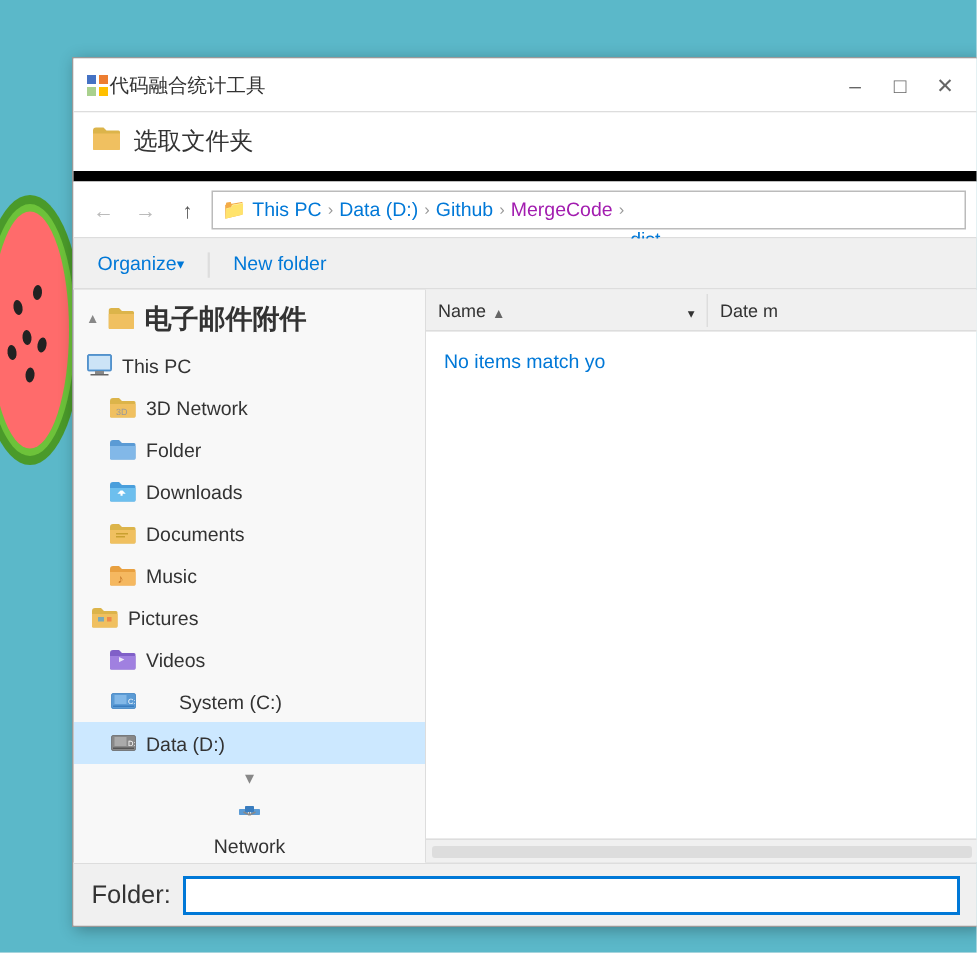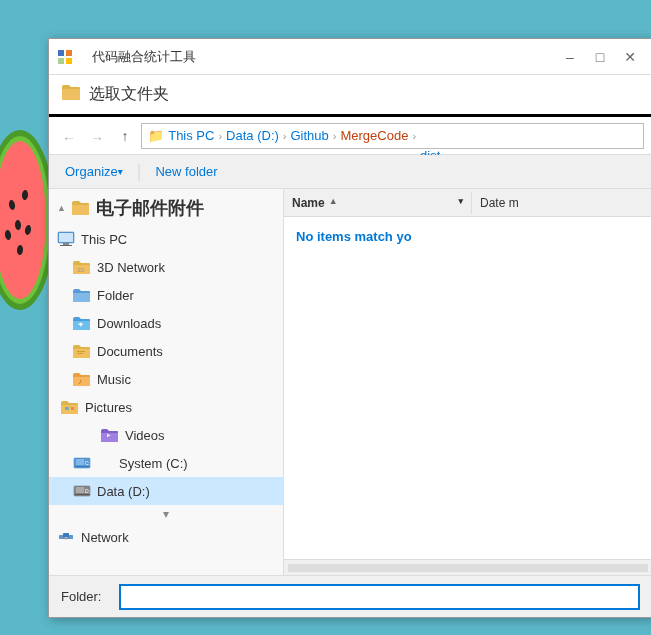--- a/index.html
+++ b/index.html
@@ -46,21 +46,21 @@
       align-items: center;
       justify-content: space-between;
       padding: 8px 8px;
       height: 36px;
       flex-shrink: 0;
     }
 
     .title-left {
       display: flex;
       align-items: center;
-      gap: 19px;
+      gap: 0;
     }
 
     .title-icon {
       width: 16px;
       height: 16px;
       display: flex;
       align-items: center;
       justify-content: center;
     }
 
@@ -239,42 +239,40 @@
       flex-shrink: 0;
     }
 
     .col-name {
       flex: 1;
       padding: 4px 8px;
       font-size: 12px;
       color: #333;
       border-right: 1px solid #ddd;
       display: flex;
-      align-items: flex-start;
+      align-items: flex-end;
       gap: 4px;
-      font-weight: bold;
     }
 
     .col-date {
       width: 180px;
       padding: 4px 8px;
       font-size: 12px;
       color: #333;
     }
 
     
     .file-list {
       flex: 1;
       overflow-y: auto;
       overflow-x: hidden;
       padding: 4px;
       display: flex;
       align-items: flex-start;
       justify-content: flex-start;
-      font-weight: bold;
     }
 
     .no-items-msg {
       color: #0078d7;
       font-size: 13px;
       padding: 8px;
     }
 
     
     .horizontal-scroll {
@@ -300,21 +298,21 @@
       border-top: 1px solid #ddd;
       display: flex;
       align-items: center;
       padding: 8px 12px;
       gap: 8px;
       height: 42px;
       flex-shrink: 0;
     }
 
     .folder-label {
-      font-size: 13px;
+      font-size: 17px;
       color: #333;
       min-width: 50px;
     }
 
     .folder-input {
       flex: 1;
       height: 26px;
       border: 2px solid #0078d7;
       background: #fff;
       padding: 0 4px;
@@ -359,21 +357,21 @@
       </div>
       <span class="title-text">代码融合统计工具</span>
     </div>
     <div class="title-controls">
       <button class="title-btn">–</button>
       <button class="title-btn">□</button>
       <button class="title-btn close">✕</button>
     </div>
   </div>
 
-  <div style="background:#fff; padding:8px 12px; border-bottom:3px solid #000000; display:flex; align-items:center; gap:8px; flex-shrink:0;">
+  <div style="background:#fff; padding:8px 12px; border-bottom:7px solid #000000; display:flex; align-items:center; gap:8px; flex-shrink:0;">
     <div>
       <svg width="20" height="20" viewBox="0 0 20 20" xmlns="http://www.w3.org/2000/svg">
         <path d="M1 4 Q1 2 3 2 L8 2 L10 4 L18 4 Q19 4 19 5 L19 16 Q19 17 18 17 L2 17 Q1 17 1 16 Z" fill="#dcb44a"></path>
         <path d="M1 6 L19 6 L19 16 Q19 17 18 17 L2 17 Q1 17 1 16 Z" fill="#f0c060"></path>
       </svg>
     </div>
     <span style="font-size:16px; color:#333;">选取文件夹</span>
   </div>
 
   <div class="address-bar">
@@ -381,21 +379,21 @@
     <button class="nav-btn disabled" title="Forward">→</button>
     <button class="nav-btn" title="Up">↑</button>
     <div class="breadcrumb-bar">
       <span style="color:#dcb44a;">📁</span>
       <span style="color:#0078d7; cursor:pointer;">This PC</span>
       <span class="breadcrumb-sep">›</span>
       <span style="color:#0078d7; cursor:pointer;">Data (D:)</span>
       <span class="breadcrumb-sep">›</span>
       <span style="color:#0078d7; cursor:pointer;">Github</span>
       <span class="breadcrumb-sep">›</span>
-      <span style="color:#c2410c; cursor:pointer;">MergeCode</span>
+      <span style="color:#a21caf; cursor:pointer;">MergeCode</span>
       <span class="breadcrumb-sep">›</span>
       <span style="color:#0078d7; cursor:pointer;margin-top:40px;">dist</span>
     </div>
   </div>
 
   <div class="toolbar">
     <button class="toolbar-btn">
       <span>Organize</span>
       <span style="font-size:10px;">▾</span>
     </button>
@@ -493,21 +491,21 @@
             <svg width="18" height="16" viewBox="0 0 18 16" xmlns="http://www.w3.org/2000/svg">
               <path d="M0 4 Q0 2 2 2 L6 2 L8 4 L16 4 Q17 4 17 5 L17 14 Q17 15 16 15 L1 15 Q0 15 0 14 Z" fill="#dcb44a"></path>
               <path d="M0 6 L17 6 L17 14 Q17 15 16 15 L1 15 Q0 15 0 14 Z" fill="#f0c060"></path>
               <rect x="4" y="8" width="4" height="3" fill="#4a9fdc" opacity="0.7"></rect>
               <rect x="10" y="8" width="3" height="3" fill="#f07040" opacity="0.7"></rect>
             </svg>
           </div>
           <span>Pictures</span>
         </div>
 
-        <div class="sidebar-item" style="padding-left:24px;margin-left:28px;">
+        <div class="sidebar-item" style="padding-left:24px;">
           <div class="sidebar-icon">
             <svg width="18" height="16" viewBox="0 0 18 16" xmlns="http://www.w3.org/2000/svg">
               <path d="M0 4 Q0 2 2 2 L6 2 L8 4 L16 4 Q17 4 17 5 L17 14 Q17 15 16 15 L1 15 Q0 15 0 14 Z" fill="#8060c8"></path>
               <path d="M0 6 L17 6 L17 14 Q17 15 16 15 L1 15 Q0 15 0 14 Z" fill="#a080e0"></path>
               <polygon points="6,8 12,11 6,14" fill="#fff" opacity="0.8" transform="scale(0.6) translate(4,3)"></polygon>
             </svg>
           </div>
           <span>Videos</span>
         </div>
 
@@ -532,21 +530,21 @@
               <text x="12" y="10" font-size="5" fill="#fff">D:</text>
             </svg>
           </div>
           <span>Data (D:)</span>
         </div>
 
         <div class="sidebar-scroll-down">
           <span style="font-size:12px; color:#888;">▾</span>
         </div>
 
-        <div class="sidebar-item" style="padding-left:8px;">
+        <div class="sidebar-item" style="padding-left:8px;flex-direction:column;">
           <div class="sidebar-icon">
             <svg width="18" height="16" viewBox="0 0 18 16" xmlns="http://www.w3.org/2000/svg">
               <rect x="2" y="6" width="6" height="4" rx="0.5" fill="#5b9bd5"></rect>
               <rect x="10" y="6" width="6" height="4" rx="0.5" fill="#5b9bd5"></rect>
               <rect x="6" y="4" width="6" height="4" rx="0.5" fill="#3a7dbf"></rect>
               <line x1="9" y1="8" x2="9" y2="10" stroke="#888" stroke-width="1"></line>
               <line x1="5" y1="8" x2="9" y2="10" stroke="#888" stroke-width="1"></line>
               <line x1="13" y1="8" x2="9" y2="10" stroke="#888" stroke-width="1"></line>
             </svg>
           </div>

